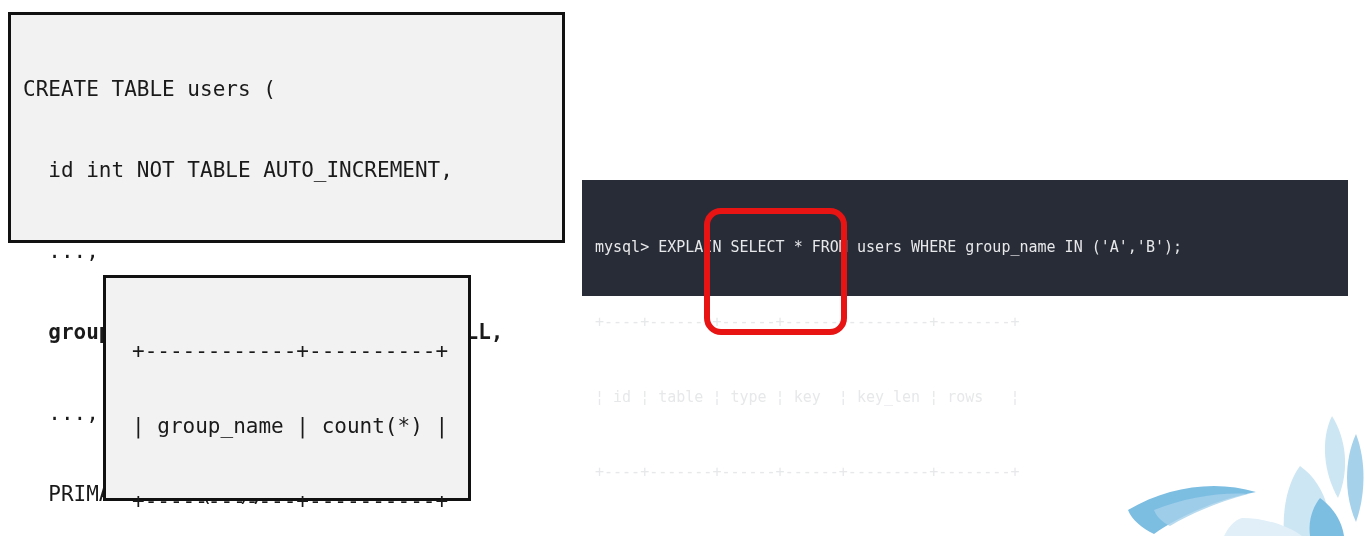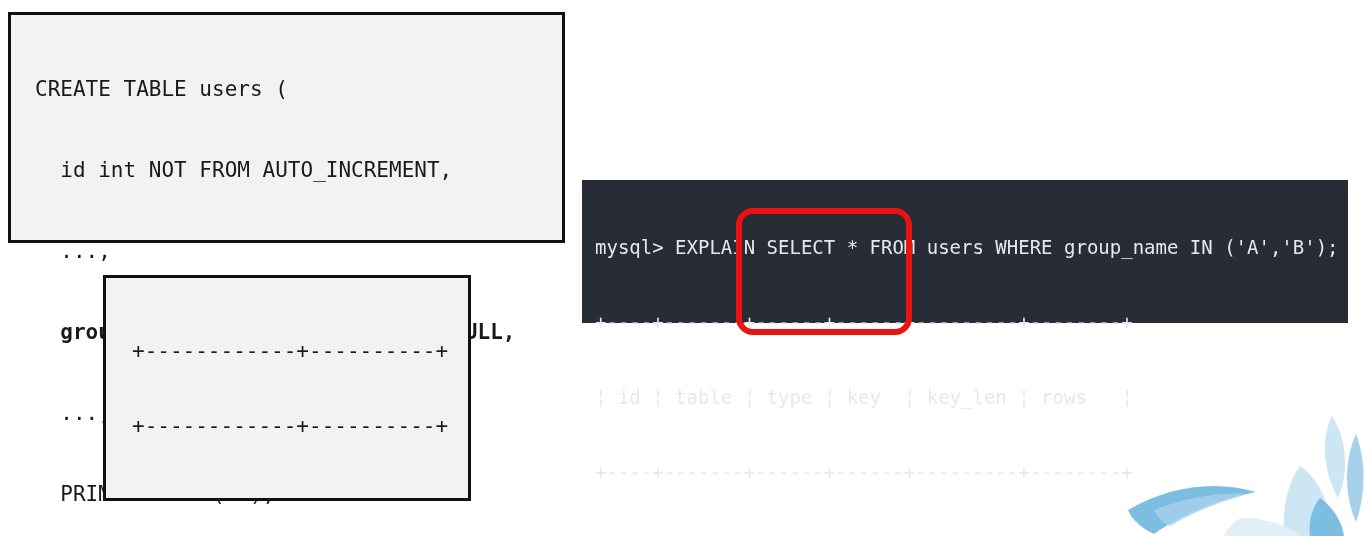--- a/index.html
+++ b/index.html
@@ -18,41 +18,41 @@
     position: absolute;
     background: #f2f2f2;
     border: 3px solid #111111;
     color: #1a1a1a;
     white-space: pre;
   }
   .code-box {
     left: 8px; top: 12px;
     width: 557px; height: 231px;
     font-size: 21px; line-height: 27px;
-    padding: 7px 0 0 24px;
+    padding: 7px 0 0 12px;
   }
   .code-box .line { white-space: pre; }
   .code-box .bold { font-weight: bold; }
 
   .count-box {
     left: 103px; top: 275px;
     width: 368px; height: 226px;
     font-size: 21px; line-height: 25px;
     padding: 11px 0 0 26px;
   }
   .count-box .line { white-space: pre; }
 
   
   .terminal {
     position: absolute;
     left: 582px;
-    width: 766px; height: 143px;
+    width: 766px; height: 116px;
     background: #282c37;
     color: #e7e8ea;
-    font-size: 19px; line-height: 25px;
+    font-size: 15px; line-height: 25px;
     padding: 5px 0 0 13px;
     white-space: pre;
     z-index: 2;
   }
   .terminal.first  { top: 180px; }
   .terminal.second { top: 358px; }
   .terminal .line { white-space: pre; }
 
   .hl-rect {
     position: absolute;
@@ -81,31 +81,32 @@
     z-index: 1;
   }
 </style>
 </head>
 <body>
 
 <div class="stage">
 
   <div class="panel code-box">
     <div class="line">CREATE TABLE users (</div>
-    <div class="line">  id int NOT FROM AUTO_INCREMENT,</div>
+    <div class="line">  id int NOT TABLE AUTO_INCREMENT,</div>
     <div class="line">  ...,</div>
     <div class="line bold">  group_name varchar(10) DEFAULT NULL,</div>
     <div class="line">  ...,</div>
     <div class="line">  PRIMARY KEY (id),</div>
     
     
   </div>
 
   <div class="panel count-box">
     <div class="line">+------------+----------+</div>
+    <div class="line">| group_name | count(*) |</div>
     <div class="line">+------------+----------+</div>
     
     
     
     
     
   </div>
 
   <div class="terminal first">
     <div class="line">mysql&gt; EXPLAIN SELECT * FROM users WHERE group_name IN ('A','B');</div>

